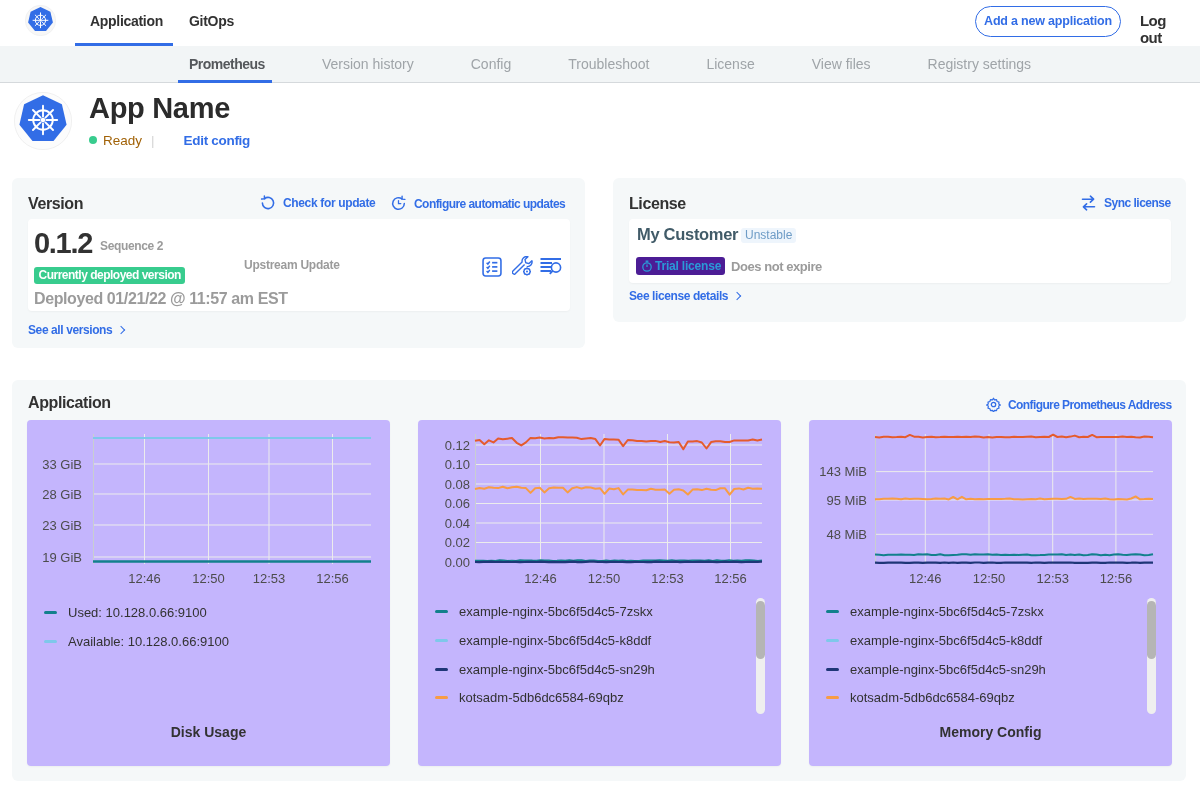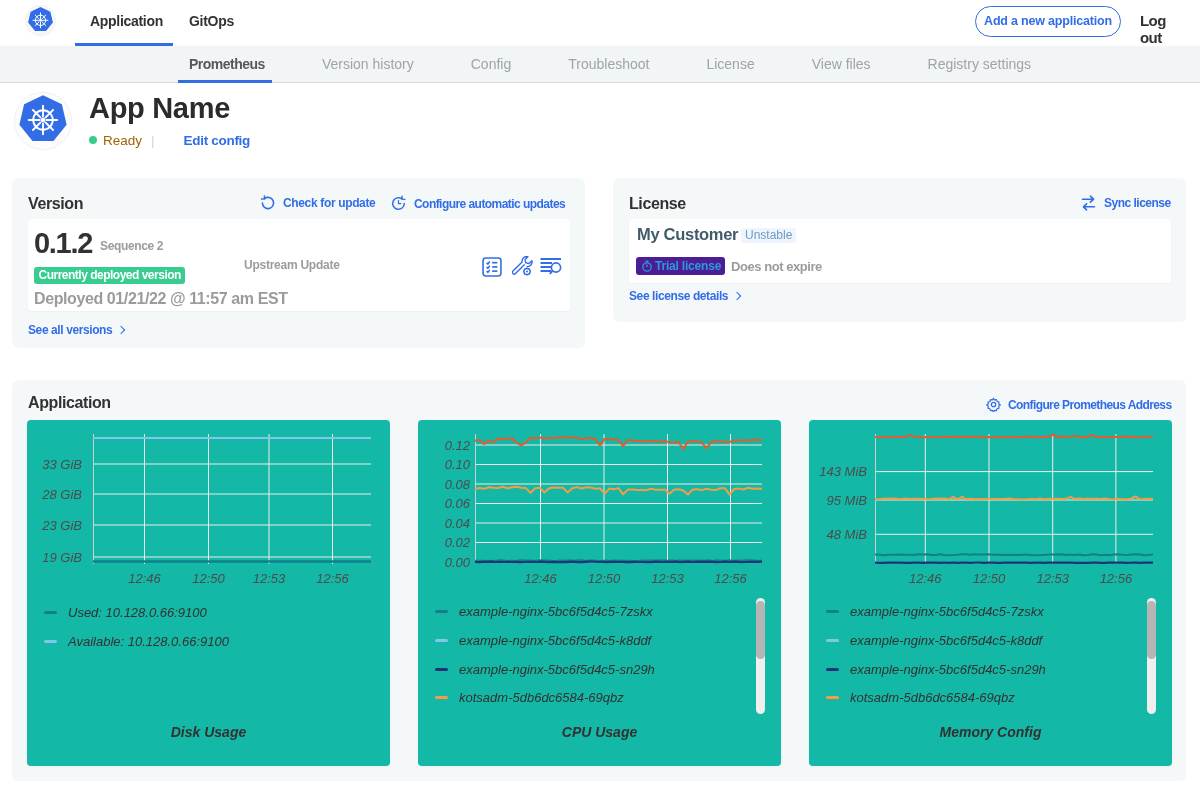--- a/index.html
+++ b/index.html
@@ -42,21 +42,21 @@
 .vbadge { position:absolute; left:34px; top:266.5px; height:17.5px; background:#38cc8e; border-radius:3px; color:#fff; font-size:12px; font-weight:700; line-height:17.5px; padding:0 4.5px; letter-spacing:-0.5px; }
 .vdeployed { position:absolute; left:34px; top:290px; font-size:16px; font-weight:700; color:#9b9b9b; letter-spacing:-0.4px; }
 .vsource { position:absolute; left:244px; top:258px; font-size:12px; font-weight:700; color:#9b9b9b; letter-spacing:-0.25px; }
 .seelink { position:absolute; font-size:12px; font-weight:700; color:#326de6; letter-spacing:-0.4px; }
 .chev { display:inline-block; width:6px; height:6px; border-right:1.6px solid #326de6; border-top:1.6px solid #326de6; transform:rotate(45deg); margin-left:6px; margin-bottom:1px; }
 .mycust { position:absolute; left:637px; top:226px; font-size:16.5px; line-height:1; font-weight:700; color:#415b68; letter-spacing:-0.3px; }
 .unstable { position:absolute; left:741px; top:227.5px; height:15.5px; background:#eef5fc; border-radius:3px; color:#6e9cc6; font-size:12px; line-height:15.5px; padding:0 4px; }
 .trialbadge { position:absolute; left:636px; top:256.5px; height:18px; background:#4c1d95; border-radius:3px; color:#2a9ad8; font-size:12px; font-weight:700; line-height:18px; padding:0 4px 0 19px; letter-spacing:-0.2px; }
 .noexpire { position:absolute; left:731px; top:258.5px; font-size:13px; color:#9b9b9b; font-weight:700; letter-spacing:-0.45px; }
 
-.chartcard { position:absolute; top:420px; width:363px; height:346px; background:#14b8a6; border-radius:4px; box-shadow:0 1px 2px rgba(0,0,0,0.04);font-style:italic; }
+.chartcard { position:absolute; top:420px; width:363px; height:346px; background:#c4b5fd; border-radius:4px; box-shadow:0 1px 2px rgba(0,0,0,0.04); }
 .cc-disk { left:27px; } .cc-cpu { left:418px; } .cc-mem { left:809px; }
 .chartsvg { position:absolute; left:0; top:0; }
 .legend { position:absolute; left:17px; font-size:13px; color:#323232; display:flex; align-items:center; white-space:nowrap; }
 .dash { width:13px; height:3px; border-radius:2px; margin-right:11px; flex:none; }
 .ctitle { position:absolute; left:0; width:100%; text-align:center; font-size:14px; font-weight:700; color:#323232; top:304px; }
 .scroll { position:absolute; left:338px; top:178px; width:9px; height:116px; background:#efefef; border-radius:5px; }
 .thumb { position:absolute; left:0; top:3px; width:9px; height:58px; background:#b5b5b5; border-radius:5px; }
 </style>
 </head>
 <body>
@@ -270,21 +270,20 @@
       <text x="249.5" y="162.5" text-anchor="middle" font-size="13" fill="#4c4c4c">12:53</text>
       <text x="312.5" y="162.5" text-anchor="middle" font-size="13" fill="#4c4c4c">12:56</text>
     </svg>
   <div class="legend" style="top:184px;"><span class="dash" style="background:#12808c;"></span>example-nginx-5bc6f5d4c5-7zskx</div>
   <div class="legend" style="top:213px;"><span class="dash" style="background:#7ec8ea;"></span>example-nginx-5bc6f5d4c5-k8ddf</div>
   <div class="legend" style="top:242px;"><span class="dash" style="background:#1e3677;"></span>example-nginx-5bc6f5d4c5-sn29h</div>
   <div class="legend" style="top:270px;"><span class="dash" style="background:#f89c44;"></span>kotsadm-5db6dc6584-69qbz</div>
   <div class="scroll">
       <div class="thumb"></div>
     </div>
-  <div class="ctitle">CPU Usage</div>
 </div>
 
 <div class="chartcard cc-mem">
   <svg class="chartsvg" width="363" height="180" viewBox="0 0 363 180" font-family="Liberation Sans, sans-serif">
       <line x1="66" y1="51.6" x2="344" y2="51.6" stroke="#ececec" stroke-width="1"></line>
       <line x1="66" y1="80" x2="344" y2="80" stroke="#ececec" stroke-width="1"></line>
       <line x1="66" y1="114.3" x2="344" y2="114.3" stroke="#ececec" stroke-width="1"></line>
       <line x1="116.3" y1="14" x2="116.3" y2="144" stroke="#ececec" stroke-width="1"></line>
       <line x1="180" y1="14" x2="180" y2="144" stroke="#ececec" stroke-width="1"></line>
       <line x1="243.7" y1="14" x2="243.7" y2="144" stroke="#ececec" stroke-width="1"></line>

